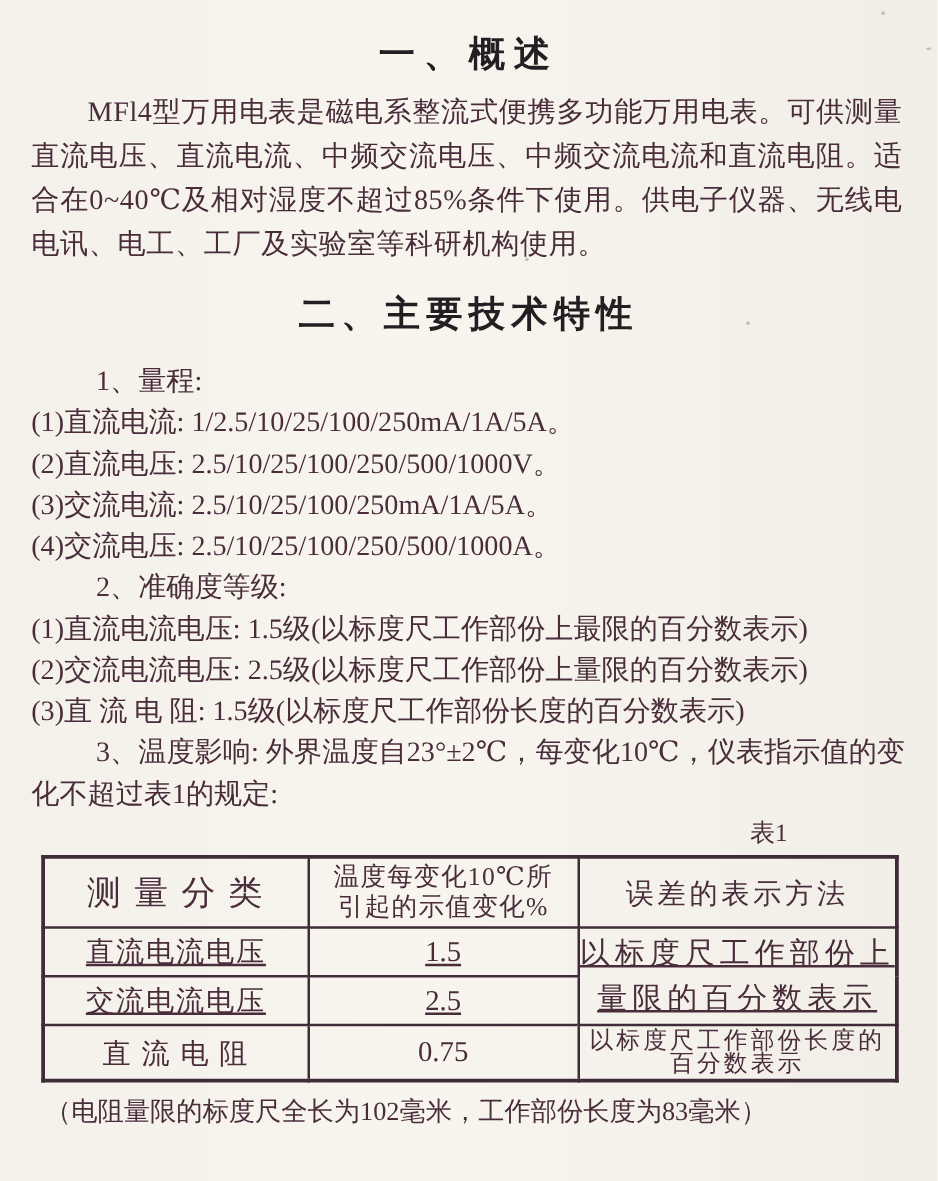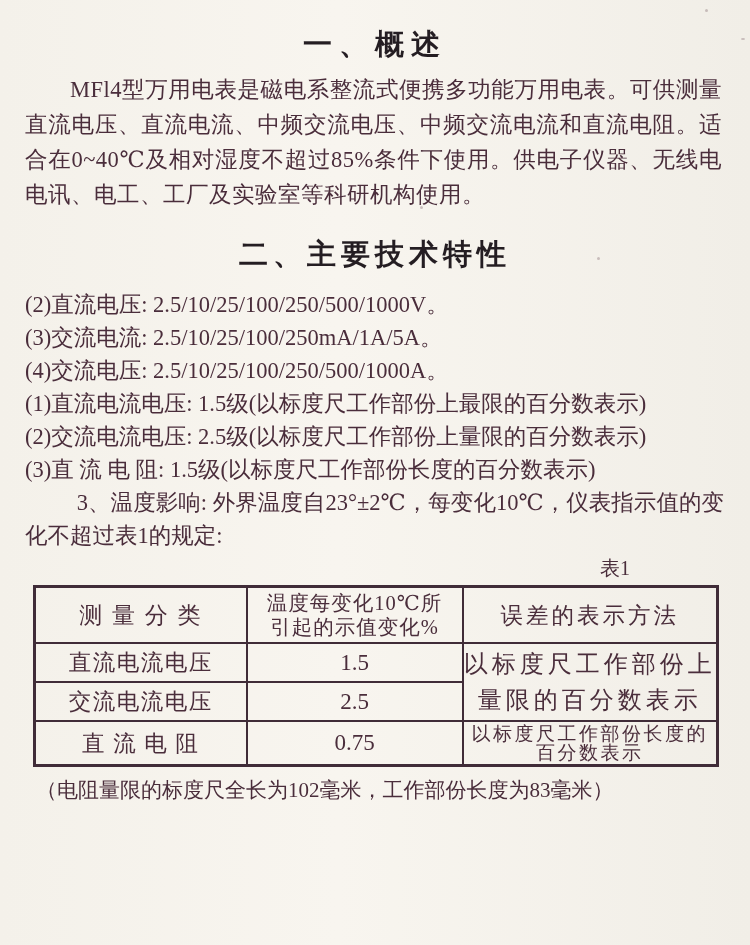--- a/index.html
+++ b/index.html
@@ -23,21 +23,21 @@
     font-family: "Liberation Sans", "DejaVu Sans", sans-serif;
     font-weight: 700;
     font-size: 29px;
     line-height: 40px;
     letter-spacing: 7px;
     color: var(--heading-ink, #241d22);
   }
   .h-second {
     margin: 22px 0 0 0;
     text-align: center;
-    font-family: Liberation Serif, serif;
+    font-family: Liberation Mono, monospace;
     font-weight: 700;
     font-size: 29px;
     line-height: 40px;
     letter-spacing: 5px;
     color: var(--heading-ink, #241d22);
   }
   .para {
     margin: 8px 28px 0 25px;
     font-size: 22.5px;
     line-height: 35px;
@@ -72,23 +72,23 @@
     font-weight: normal;
     text-align: center;
     vertical-align: middle;
     padding: 0;
     overflow: hidden;
   }
   col.c1 { width: 212px; }
   col.c2 { width: 216px; }
   col.c3 { width: 255px; }
   tr.hdr th { height: 54px; }
-  tr.r1 td, tr.r2 td { height: 37px; }
+  tr.r1 td, tr.r2 td { height: 37px; text-decoration: underline; }
   tr.r3 td { height: 42px; }
-  th.cat-h { font-size: 23px; letter-spacing: 2px; }
+  th.cat-h { font-size: 27px; letter-spacing: 2px; }
   th.temp-h { font-size: 20.5px; line-height: 24px; letter-spacing: 1px; }
   th.err-h { font-size: 22.5px; letter-spacing: 3px; }
   td.cat-c { font-size: 22.5px; letter-spacing: 1.5px; }
   td.val-c { font-size: 23px; }
   td.err-merged {
     font-size: 24px;
     line-height: 36px;
     letter-spacing: 4px;
     text-align: left;
     padding-left: 12px;
@@ -125,23 +125,26 @@
   <div class="speck s3"></div>
   <div class="speck s4"></div>
 
   <h1 class="h-main">一、概述</h1>
 
   <p class="para">MFl4型万用电表是磁电系整流式便携多功能万用电表。可供测量直流电压、直流电流、中频交流电压、中频交流电流和直流电阻。适合在0~40℃及相对湿度不超过85%条件下使用。供电子仪器、无线电电讯、电工、工厂及实验室等科研机构使用。</p>
 
   <h2 class="h-second">二、主要技术特性</h2>
 
   <div class="speclist">
+    <div class="spec-line numbered">1、量程:</div>
+    <div class="spec-line">(1)直流电流: 1/2.5/10/25/100/250mA/1A/5A。</div>
     <div class="spec-line">(2)直流电压: 2.5/10/25/100/250/500/1000V。</div>
     <div class="spec-line">(3)交流电流: 2.5/10/25/100/250mA/1A/5A。</div>
     <div class="spec-line">(4)交流电压: 2.5/10/25/100/250/500/1000A。</div>
+    <div class="spec-line numbered">2、准确度等级:</div>
     <div class="spec-line">(1)直流电流电压: 1.5级(以标度尺工作部份上最限的百分数表示)</div>
     <div class="spec-line">(2)交流电流电压: 2.5级(以标度尺工作部份上量限的百分数表示)</div>
     <div class="spec-line">(3)直 流 电 阻: 1.5级(以标度尺工作部份长度的百分数表示)</div>
     <div class="spec-line wrapping">3、温度影响: 外界温度自23°±2℃，每变化10℃，仪表指示值的变化不超过表1的规定:</div>
   </div>
 
   <div class="table-label">表1</div>
 
   <table class="spec-table">
     <colgroup>

